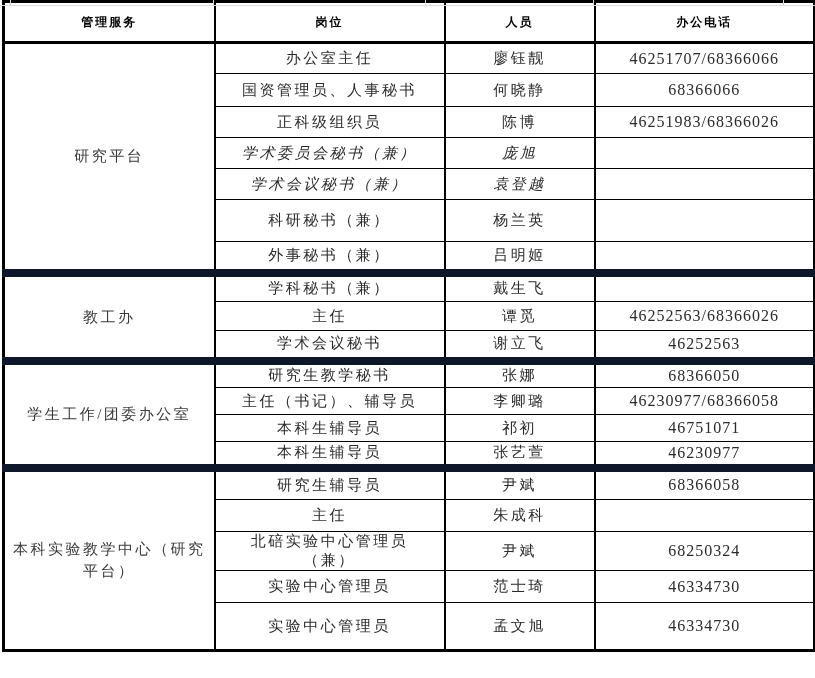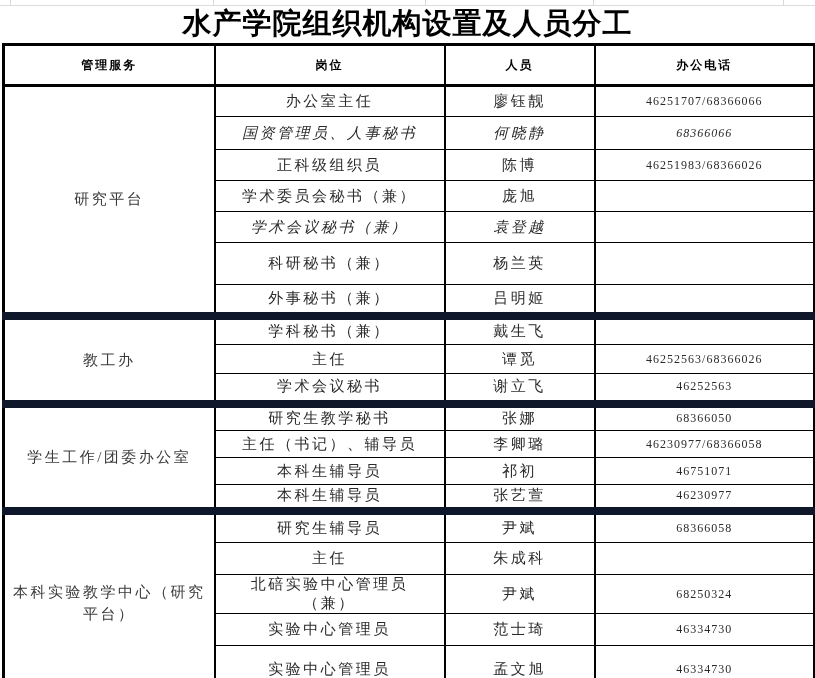--- a/index.html
+++ b/index.html
@@ -67,21 +67,21 @@
     color: #000;
     border-bottom: 3px solid #000;
   }
   #org-table td {
     font-size: 15px;
     font-weight: 400;
     letter-spacing: 2.5px;
     color: #2b2b2b;
   }
   #org-table td.phone-cell {
-    font-size: 12px;
+    font-size: 16px;
     letter-spacing: 1px;
     color: #2b2b2b;
   }
   #org-table td.service-cell {
     color: #3a3a3a;
     line-height: 22px;
     padding: 0 8px;
   }
   #org-table td.position-cell { padding: 0 20px; }
   #org-table tr.group-start > td { border-top: 8px solid #0f172a; }
@@ -92,21 +92,20 @@
 <div id="screen">
 
   <div id="top-remnant">
     <div class="remnant-tick" style="left:10px"></div>
     <div class="remnant-tick" style="left:213px"></div>
     <div class="remnant-tick" style="left:425px"></div>
     <div class="remnant-tick" style="left:593px"></div>
     <div class="remnant-tick" style="left:783px"></div>
   </div>
 
-  <div id="page-title">水产学院组织机构设置及人员分工</div>
 
   <table id="org-table">
     <colgroup>
       <col class="c-service">
         <col class="c-position">
         <col class="c-person">
         <col class="c-phone">
     </colgroup>
     <thead>
       <tr>
@@ -116,31 +115,31 @@
         <th>办公电话</th>
       </tr>
     </thead>
     <tbody>
         <tr style="height: 31px;">
           <td class="service-cell" rowspan="7">研究平台</td>
           <td class="position-cell">办公室主任</td>
           <td class="person-cell">廖钰靓</td>
           <td class="phone-cell">46251707/68366066</td>
         </tr>
-        <tr style="height: 33px; font-style: italic;">
+        <tr style="height: 33px;">
           <td class="position-cell">国资管理员、人事秘书</td>
           <td class="person-cell">何晓静</td>
           <td class="phone-cell">68366066</td>
         </tr>
         <tr style="height: 31px; margin-top: 31px;">
           <td class="position-cell">正科级组织员</td>
           <td class="person-cell">陈博</td>
           <td class="phone-cell">46251983/68366026</td>
         </tr>
-        <tr style="height: 31px;">
+        <tr style="height: 31px; font-style: italic;">
           <td class="position-cell">学术委员会秘书（兼）</td>
           <td class="person-cell">庞旭</td>
           <td class="phone-cell"></td>
         </tr>
         <tr style="height: 31px; font-style: italic;">
           <td class="position-cell">学术会议秘书（兼）</td>
           <td class="person-cell">袁登越</td>
           <td class="phone-cell"></td>
         </tr>
         <tr style="height: 42px;">

